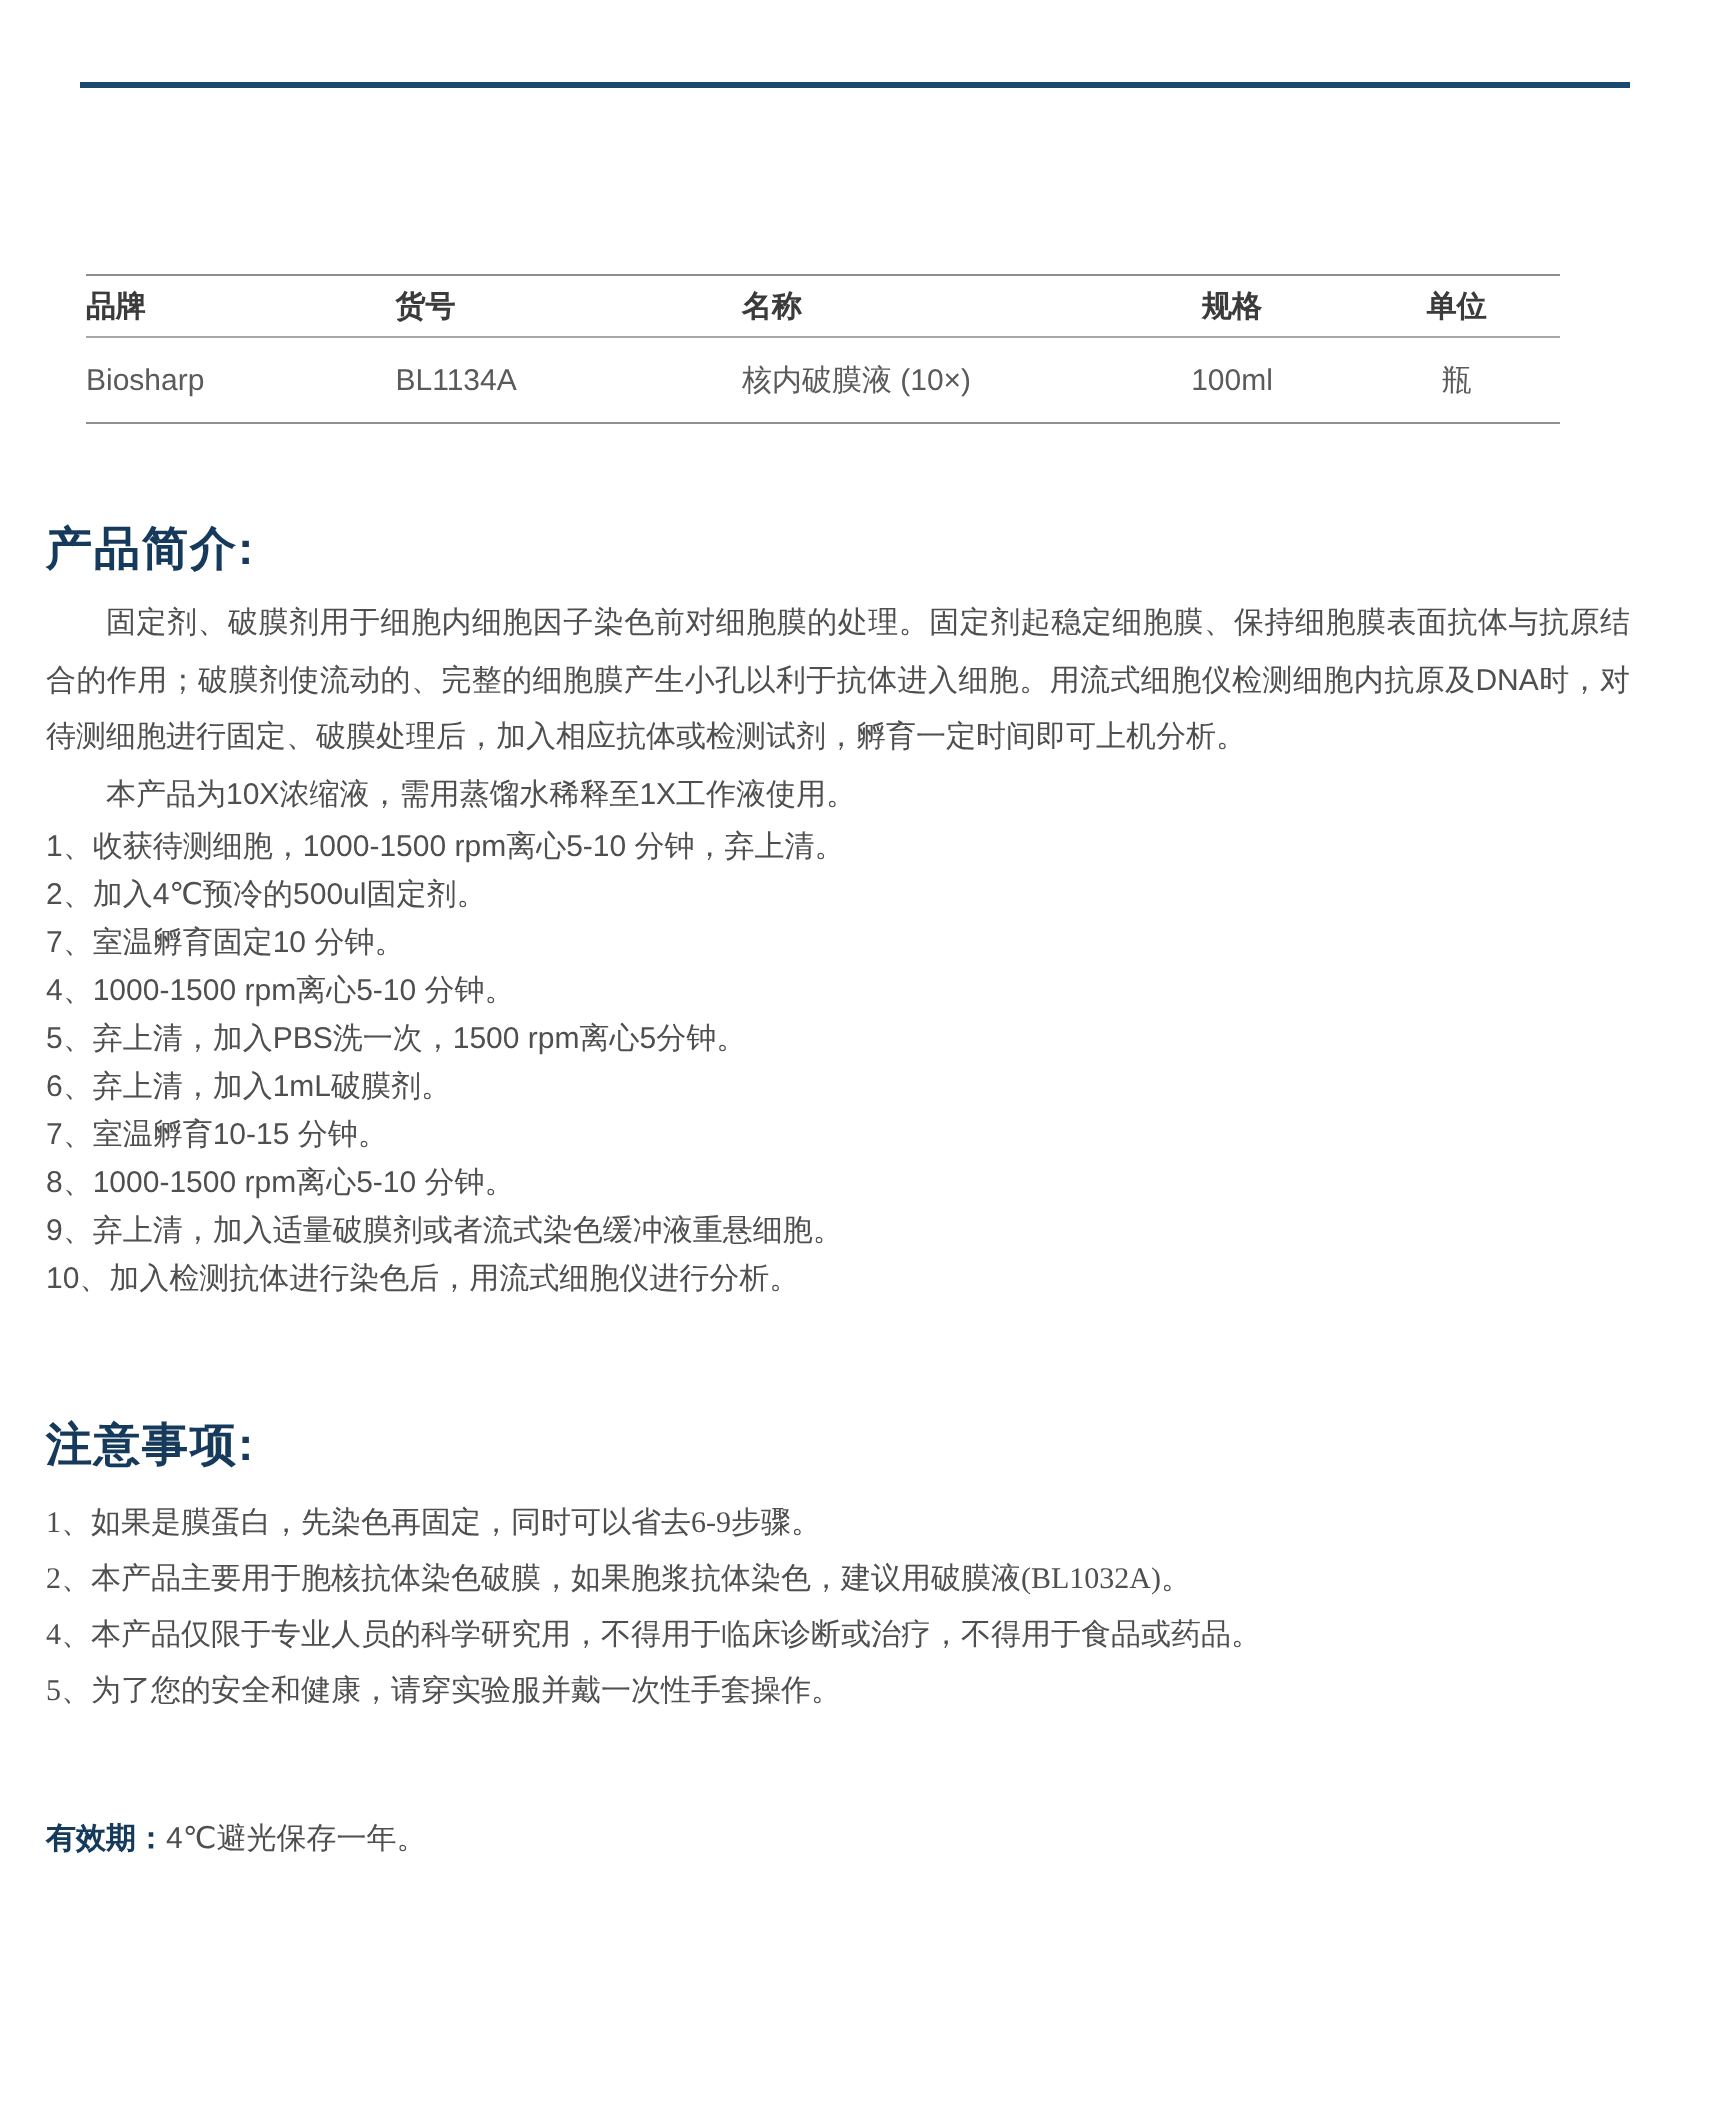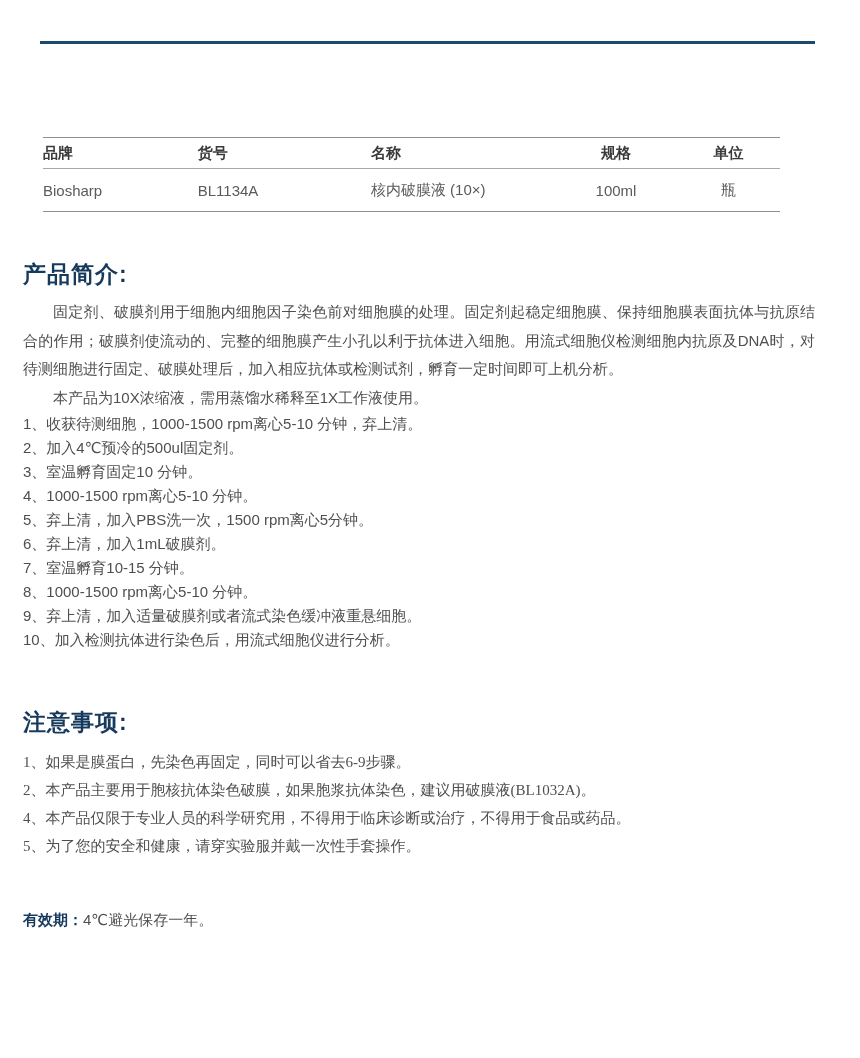--- a/index.html
+++ b/index.html
@@ -94,21 +94,21 @@
       </tbody>
     </table>
 
     <h2 class="sec-h intro-h">产品简介:</h2>
     <p class="para">固定剂、破膜剂用于细胞内细胞因子染色前对细胞膜的处理。固定剂起稳定细胞膜、保持细胞膜表面抗体与抗原结合的作用；破膜剂使流动的、完整的细胞膜产生小孔以利于抗体进入细胞。用流式细胞仪检测细胞内抗原及DNA时，对待测细胞进行固定、破膜处理后，加入相应抗体或检测试剂，孵育一定时间即可上机分析。</p>
     <p class="para">本产品为10X浓缩液，需用蒸馏水稀释至1X工作液使用。</p>
 
     <div class="list">
       <div class="li">1、收获待测细胞，1000-1500 rpm离心5-10 分钟，弃上清。</div>
       <div class="li">2、加入4℃预冷的500ul固定剂。</div>
-      <div class="li">3、室温孵育固定10 分钟。</div>
+      <div class="li">7、室温孵育固定10 分钟。</div>
       <div class="li">4、1000-1500 rpm离心5-10 分钟。</div>
       <div class="li">5、弃上清，加入PBS洗一次，1500 rpm离心5分钟。</div>
       <div class="li">6、弃上清，加入1mL破膜剂。</div>
       <div class="li">7、室温孵育10-15 分钟。</div>
       <div class="li">8、1000-1500 rpm离心5-10 分钟。</div>
       <div class="li">9、弃上清，加入适量破膜剂或者流式染色缓冲液重悬细胞。</div>
       <div class="li">10、加入检测抗体进行染色后，用流式细胞仪进行分析。</div>
     </div>
 
     <h2 class="sec-h notes-h">注意事项:</h2>

